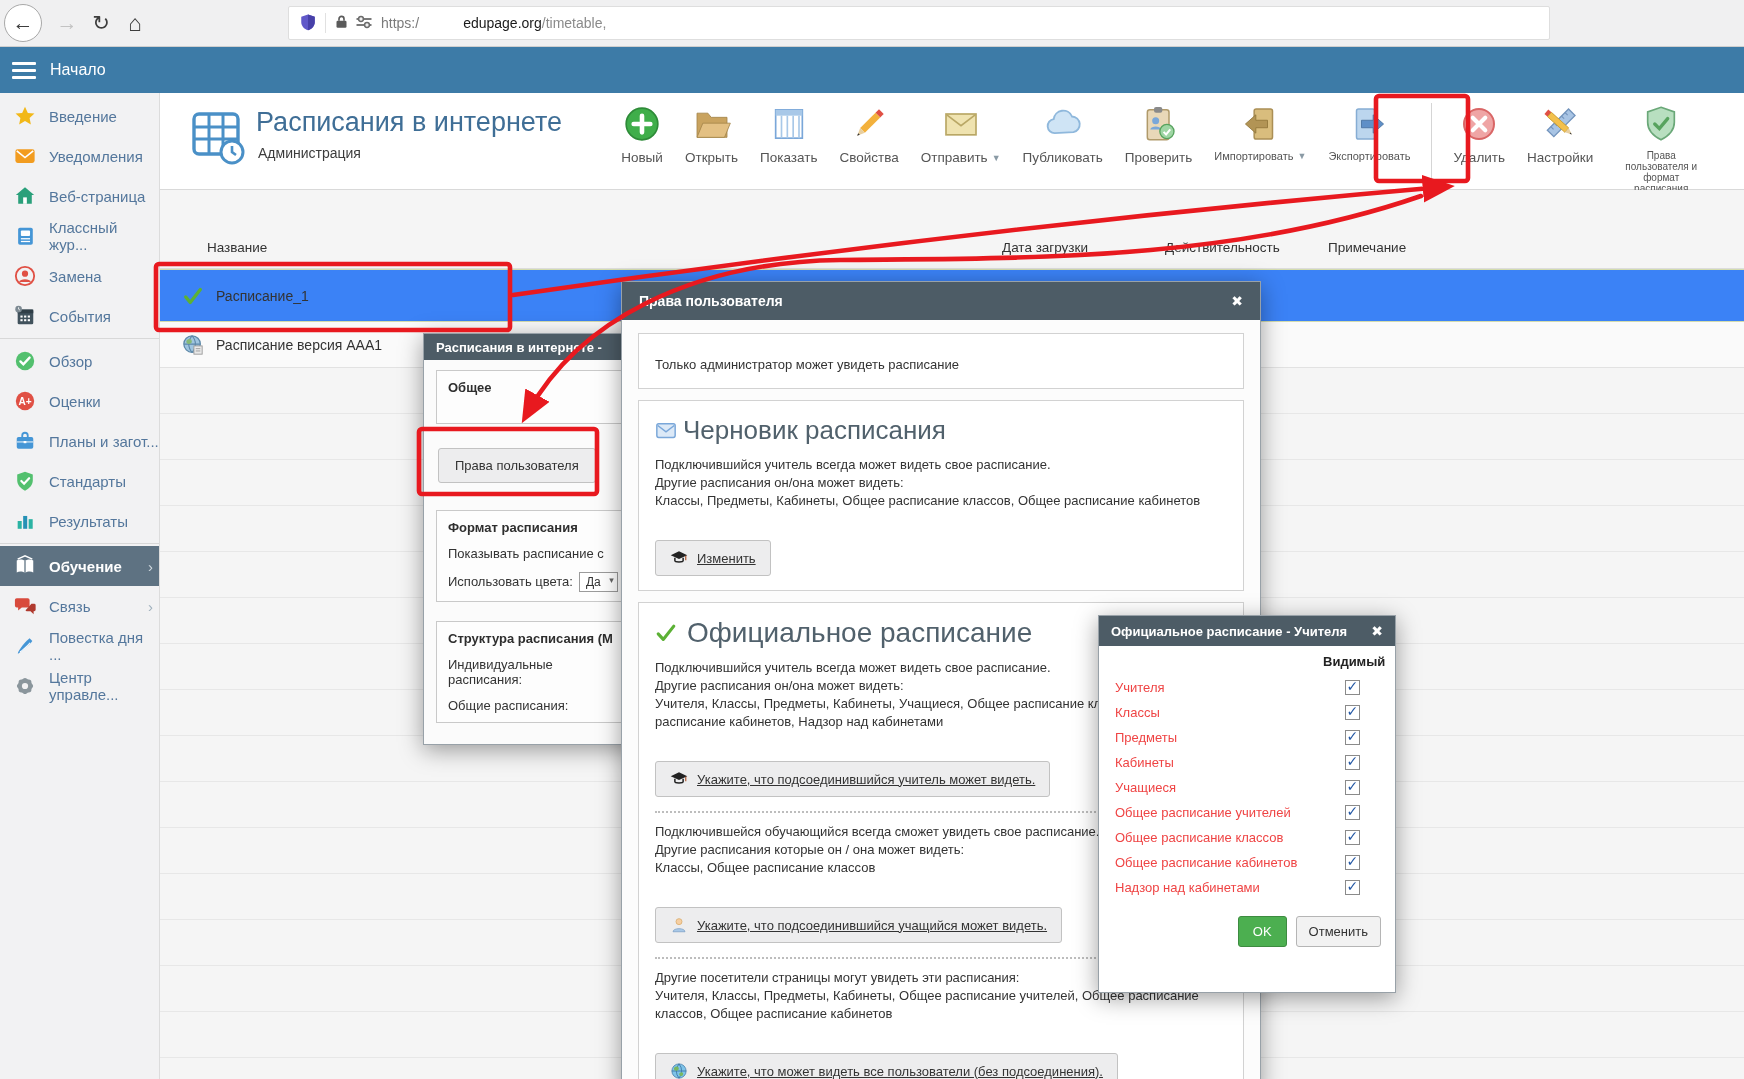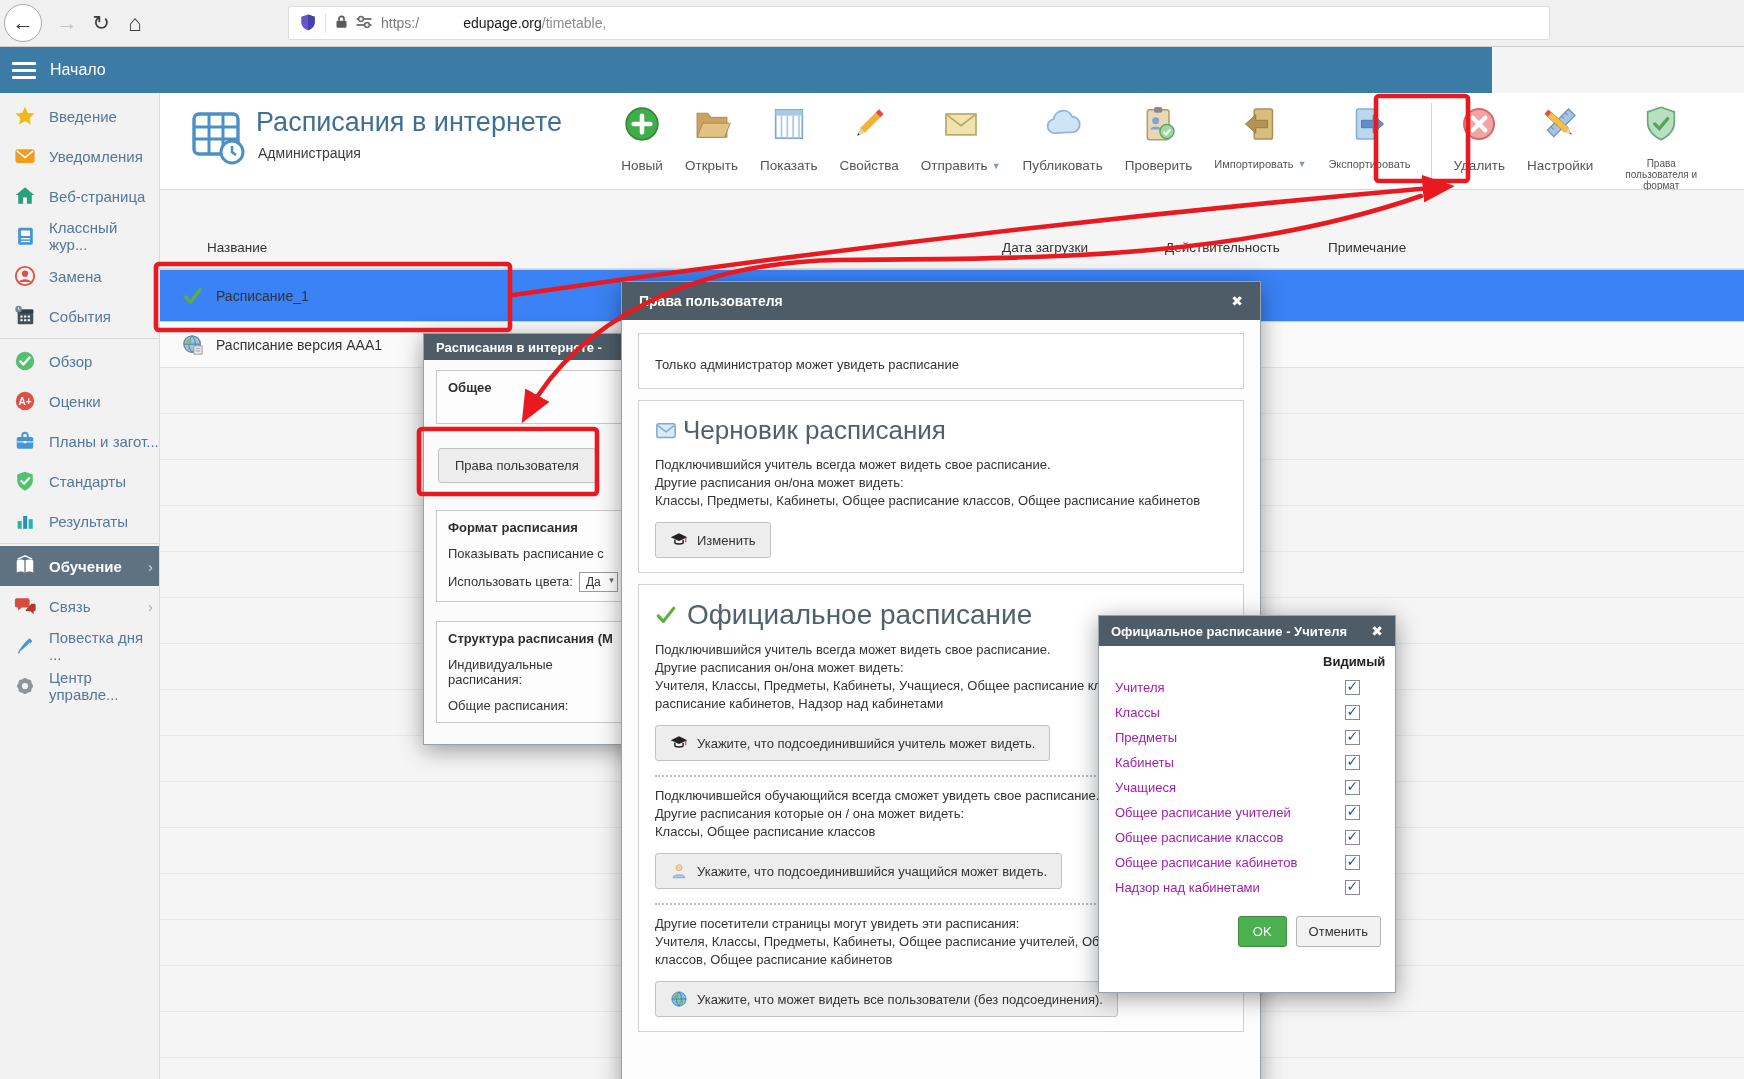--- a/index.html
+++ b/index.html
@@ -16,21 +16,21 @@
   .nav-reload{left:82px;}
   .nav-home{left:116px;font-size:23px;}
   .addr{position:absolute;left:288px;top:6px;width:1262px;height:34px;background:#fff;border:1px solid #dedede;border-radius:2px;display:flex;align-items:center;padding-left:10px;font-size:14px;}
   .addr .divv{width:1px;height:20px;background:#e1e1e1;margin:0 8px;}
   .addr .scheme{color:#7a7a7a;}
   .addr .redact{width:44px;}
   .addr .host{color:#1a1a1a;}
   .addr .path{color:#8a8a8a;}
 
   
-  .appbar{left:0;top:47px;width:1492px;height:46px;background:#3d7ba7;display:flex;align-items:center;}
+  .appbar{left:0;top:47px;width:1744px;height:46px;background:#3d7ba7;display:flex;align-items:center;}
   .burger{width:24px;height:17px;margin:0 14px 0 12px;display:flex;flex-direction:column;justify-content:space-between;}
   .burger i{display:block;height:3px;background:#fff;border-radius:1px;}
   .appbar .home-lbl{color:#fff;font-size:16px;}
 
   
   .sidebar{left:0;top:93px;width:160px;height:986px;background:#f2f2f3;border-right:1px solid #dcdcdc;padding-top:3px;}
   .side-item{display:flex;align-items:center;height:40px;padding-left:13px;color:#54779c;font-size:15px;cursor:pointer;position:relative;}
   .side-item .si{width:24px;height:24px;margin-right:12px;flex:0 0 24px;display:flex;align-items:center;justify-content:center;}
   .side-item .si svg{width:22px;height:22px;}
   .side-item.selected{background:#5e7282;color:#fff;font-weight:bold;}
@@ -40,21 +40,21 @@
 
   
   .mainhdr{left:160px;top:93px;width:1584px;height:97px;background:#ffffff;border-bottom:1px solid #d9d9d9;}
   .ph-icon{position:absolute;left:30px;top:16px;}
   .ph-title{position:absolute;left:96px;top:14px;font-size:27px;color:#3f6e96;}
   .ph-sub{position:absolute;left:98px;top:52px;font-size:14px;color:#3c3c3c;}
   .toolbar{position:absolute;left:450px;top:4px;height:92px;display:flex;align-items:flex-start;}
   .tb-item{display:flex;flex-direction:column;align-items:center;padding:6px 11px 0 11px;cursor:pointer;}
   .tb-item .tbi{width:42px;height:42px;display:flex;align-items:center;justify-content:center;}
   .tb-item .tbi svg{width:40px;height:40px;}
-  .tb-lbl{margin-top:13px;font-size:13.5px;color:#555;white-space:nowrap;display:flex;align-items:center;gap:4px;}
+  .tb-lbl{margin-top:5px;font-size:13.5px;color:#555;white-space:nowrap;display:flex;align-items:center;gap:4px;}
   .tb-lbl .dd{font-size:9px;color:#8aa;color:#8a9aa5;}
   .tb-item.small .tb-lbl{font-size:11px;}
   .tb-item.tiny .tb-lbl{font-size:10px;line-height:11px;white-space:normal;width:92px;text-align:center;}
   .tb-sep{width:1px;height:76px;background:#d5d5d5;margin:6px 10px 0 10px;}
 
   
   .list{left:160px;top:190px;width:1584px;height:889px;background:#f5f5f5;}
   .col-lbl{position:absolute;top:50px;font-size:13.5px;color:#333;}
   .hdr-line{position:absolute;left:0;top:78px;width:1584px;height:1px;background:#dcdcdc;}
   .row1{position:absolute;left:0;top:79px;width:1584px;height:53px;background:#3b82f6;border-top:1px solid #d3dcae;border-bottom:1px solid #d3dcae;display:flex;align-items:center;text-align:center;}
@@ -80,29 +80,29 @@
   .gbtn svg{width:18px;height:18px;}
 
   .rights-dlg{left:621px;top:281px;width:640px;height:812px;background:#fcfcfc;}
   .rights-dlg .dlg-title{height:38px;font-size:14px;padding:0 17px;}
   .rights-body{padding:13px 16px;}
   .secbox{border:1px solid #d2d2d2;background:#fff;padding:12px 16px 14px 16px;margin-bottom:11px;}
   .sec-h1{font-size:28px;color:#51616c;font-weight:normal;margin:2px 0 0 0;display:flex;align-items:center;gap:10px;}
   .sec-h1 svg{width:22px;height:22px;flex:0 0 22px;}
   .sec-p{font-size:13px;line-height:18px;color:#333;margin:10px 0 0 0;}
   .sec-list{font-size:13px;line-height:18px;color:#333;margin:0 0 0 0;}
-  .secbox .gbtn{margin-top:12px;}
+  .secbox .gbtn{margin-top:30px;text-decoration:underline;}
   .dotsep{border-top:2px dotted #bdbdbd;margin:14px 0 2px 0;height:0;}
 
   .teachers-dlg{left:1098px;top:615px;width:298px;height:378px;background:#fff;}
   .teachers-dlg .dlg-title{height:30px;font-size:13px;}
   .t-body{padding:8px 14px 12px 16px;}
   .t-colhdr{display:flex;font-size:13px;font-weight:bold;color:#222;margin-bottom:6px;}
   .t-colhdr span{margin-left:auto;width:58px;text-align:center;}
-  .perm-row{display:flex;align-items:center;height:25px;font-size:13px;color:#a21caf;}
+  .perm-row{display:flex;align-items:center;height:25px;font-size:13px;color:#ef4444;}
   .cbwrap{margin-left:auto;width:58px;display:flex;justify-content:center;}
   .cb{width:15px;height:15px;background:#fff;border:1px solid #8a8a8a;position:relative;cursor:pointer;}
   .cb.checked:after{content:"✓";position:absolute;left:1px;top:-3px;font-size:14px;font-weight:bold;color:#2458a5;}
   .t-btns{display:flex;justify-content:flex-end;gap:9px;margin-top:16px;}
   .btn-ok{background:#4caf50;border:1px solid #3d8b40;color:#fff;font-size:13px;padding:7px 14px;border-radius:3px;cursor:pointer;}
   .btn-cancel{background:#f2f2f2;border:1px solid #b5b5b5;color:#333;font-size:13px;padding:7px 12px;border-radius:3px;cursor:pointer;}
 
   
   #anno{left:0;top:0;width:1744px;height:1079px;pointer-events:none;z-index:60;}
   .settings-dlg{z-index:20;}

